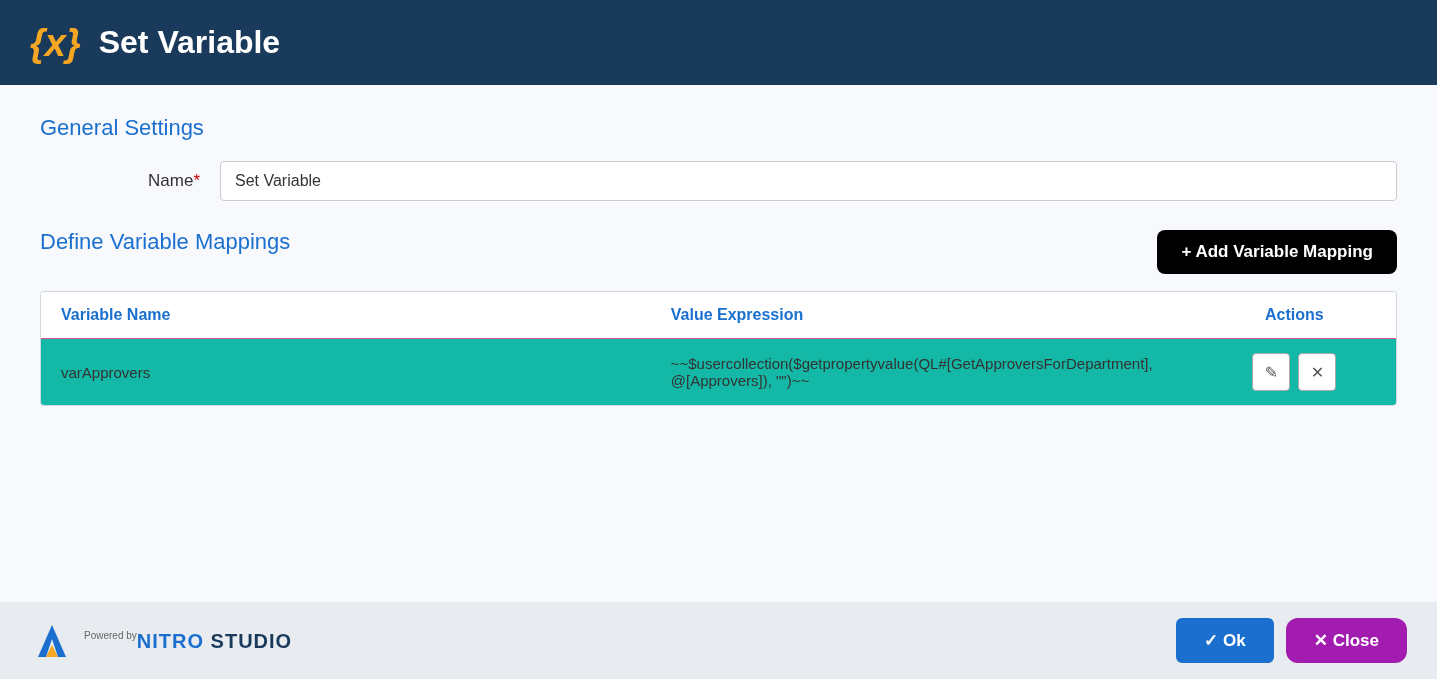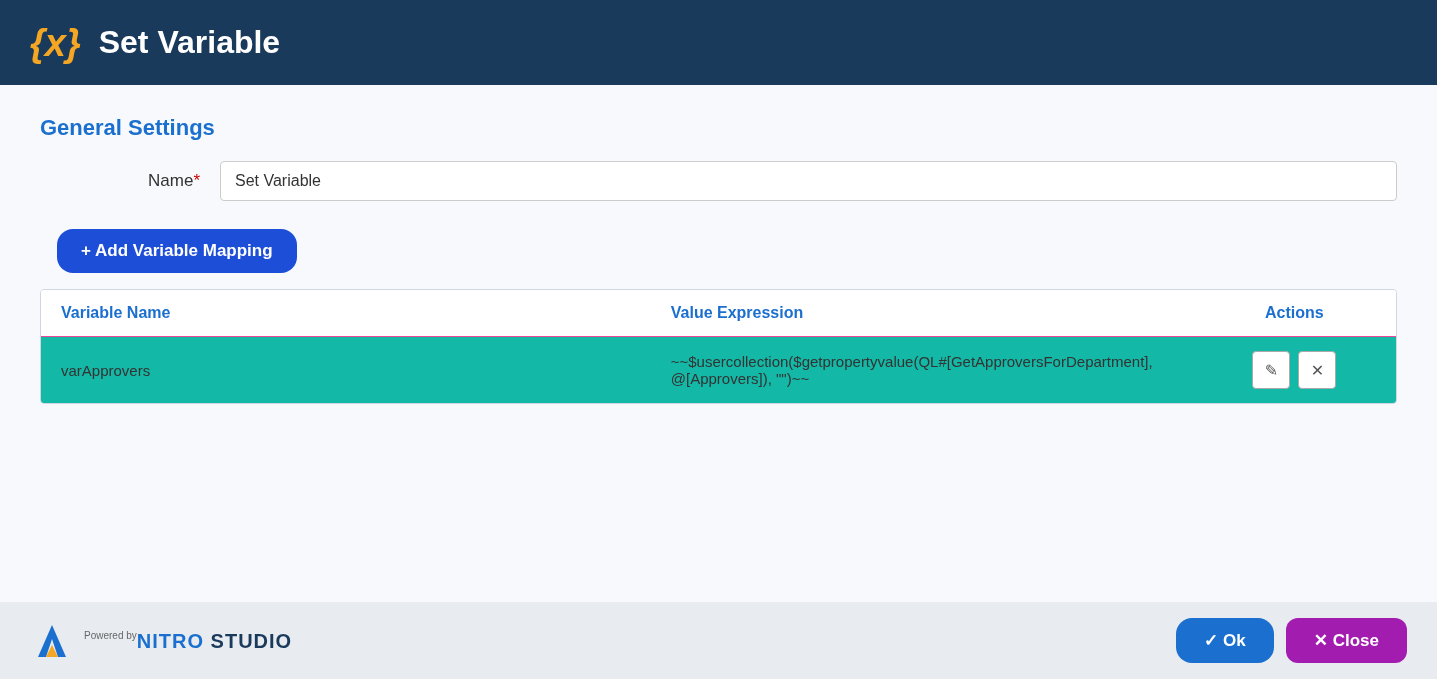--- a/index.html
+++ b/index.html
@@ -50,21 +50,21 @@
     .modal-body {
       flex: 1;
       padding: 30px 40px 20px 40px;
       background: #f7f9fc;
       overflow-y: auto;
     }
 
     .section-title {
       color: #1a6fcf;
       font-size: 22px;
-      font-weight: 700;
+      font-weight: 400;
       margin-bottom: 20px;
     }
 
     .form-row {
       display: flex;
       align-items: center;
       margin-bottom: 28px;
     }
 
     .form-label {
@@ -91,27 +91,27 @@
     }
 
     .mappings-header {
       display: flex;
       justify-content: space-between;
       align-items: center;
       margin-bottom: 16px;
     }
 
     .add-btn {
-      background: #1d4ed8;
+      background: #000000;
       color: #ffffff;
       border: none;
       padding: 12px 24px;
       font-size: 17px;
       font-weight: 600;
-      border-radius: 16px;
+      border-radius: 8px;
       cursor: pointer;
       display: flex;
       align-items: center;
       gap: 6px;
       margin-left: 17px;
     }
 
     .table-container {
       border: 1px solid #d0d7e0;
       border-radius: 4px;
@@ -225,21 +225,21 @@
       gap: 12px;
     }
 
     .ok-btn {
       background: #1a6fcf;
       color: #ffffff;
       border: none;
       padding: 12px 28px;
       font-size: 17px;
       font-weight: 600;
-      border-radius: 16px;
+      border-radius: 6px;
       cursor: pointer;
       display: flex;
       align-items: center;
       gap: 8px;
       margin-left: 12px;
     }
 
     .close-btn {
       background: #a21caf;
       color: #ffffff;
@@ -284,20 +284,21 @@
       <div class="form-row">
         <label class="form-label">
           <span>Name</span><span class="required-star">*</span>
         </label>
         <input type="text" class="form-input" value="Set Variable" style="">
       </div>
     </div>
 
     <div>
       <div class="mappings-header">
+        <div class="section-title">Define Variable Mappings</div>
         <button class="add-btn">+ Add Variable Mapping</button>
       </div>
 
       <div class="table-container">
         <table class="table">
           <thead>
             <tr>
               <th class="col-variable">Variable Name</th>
               <th class="col-value">Value Expression</th>
               <th class="col-actions actions-col">Actions</th>

